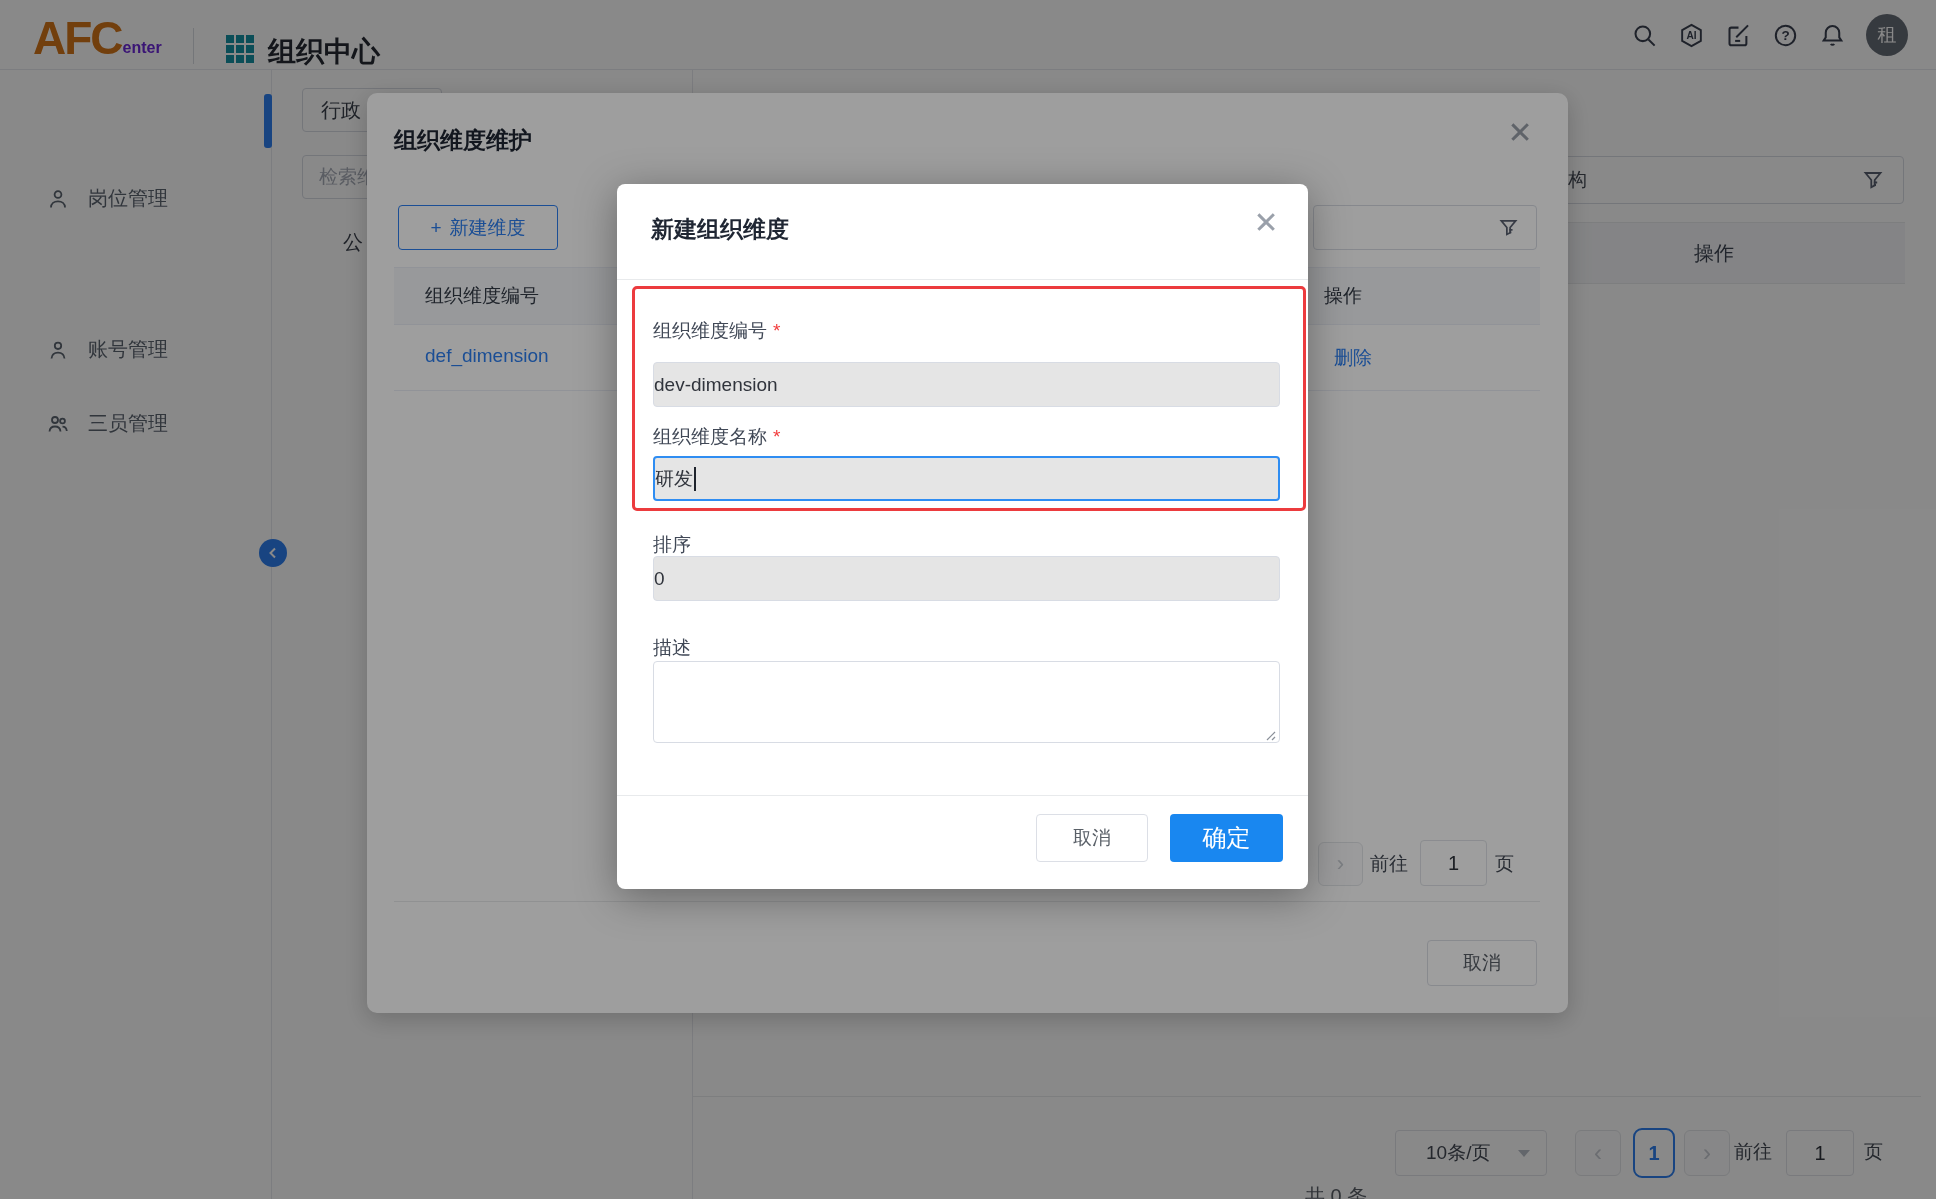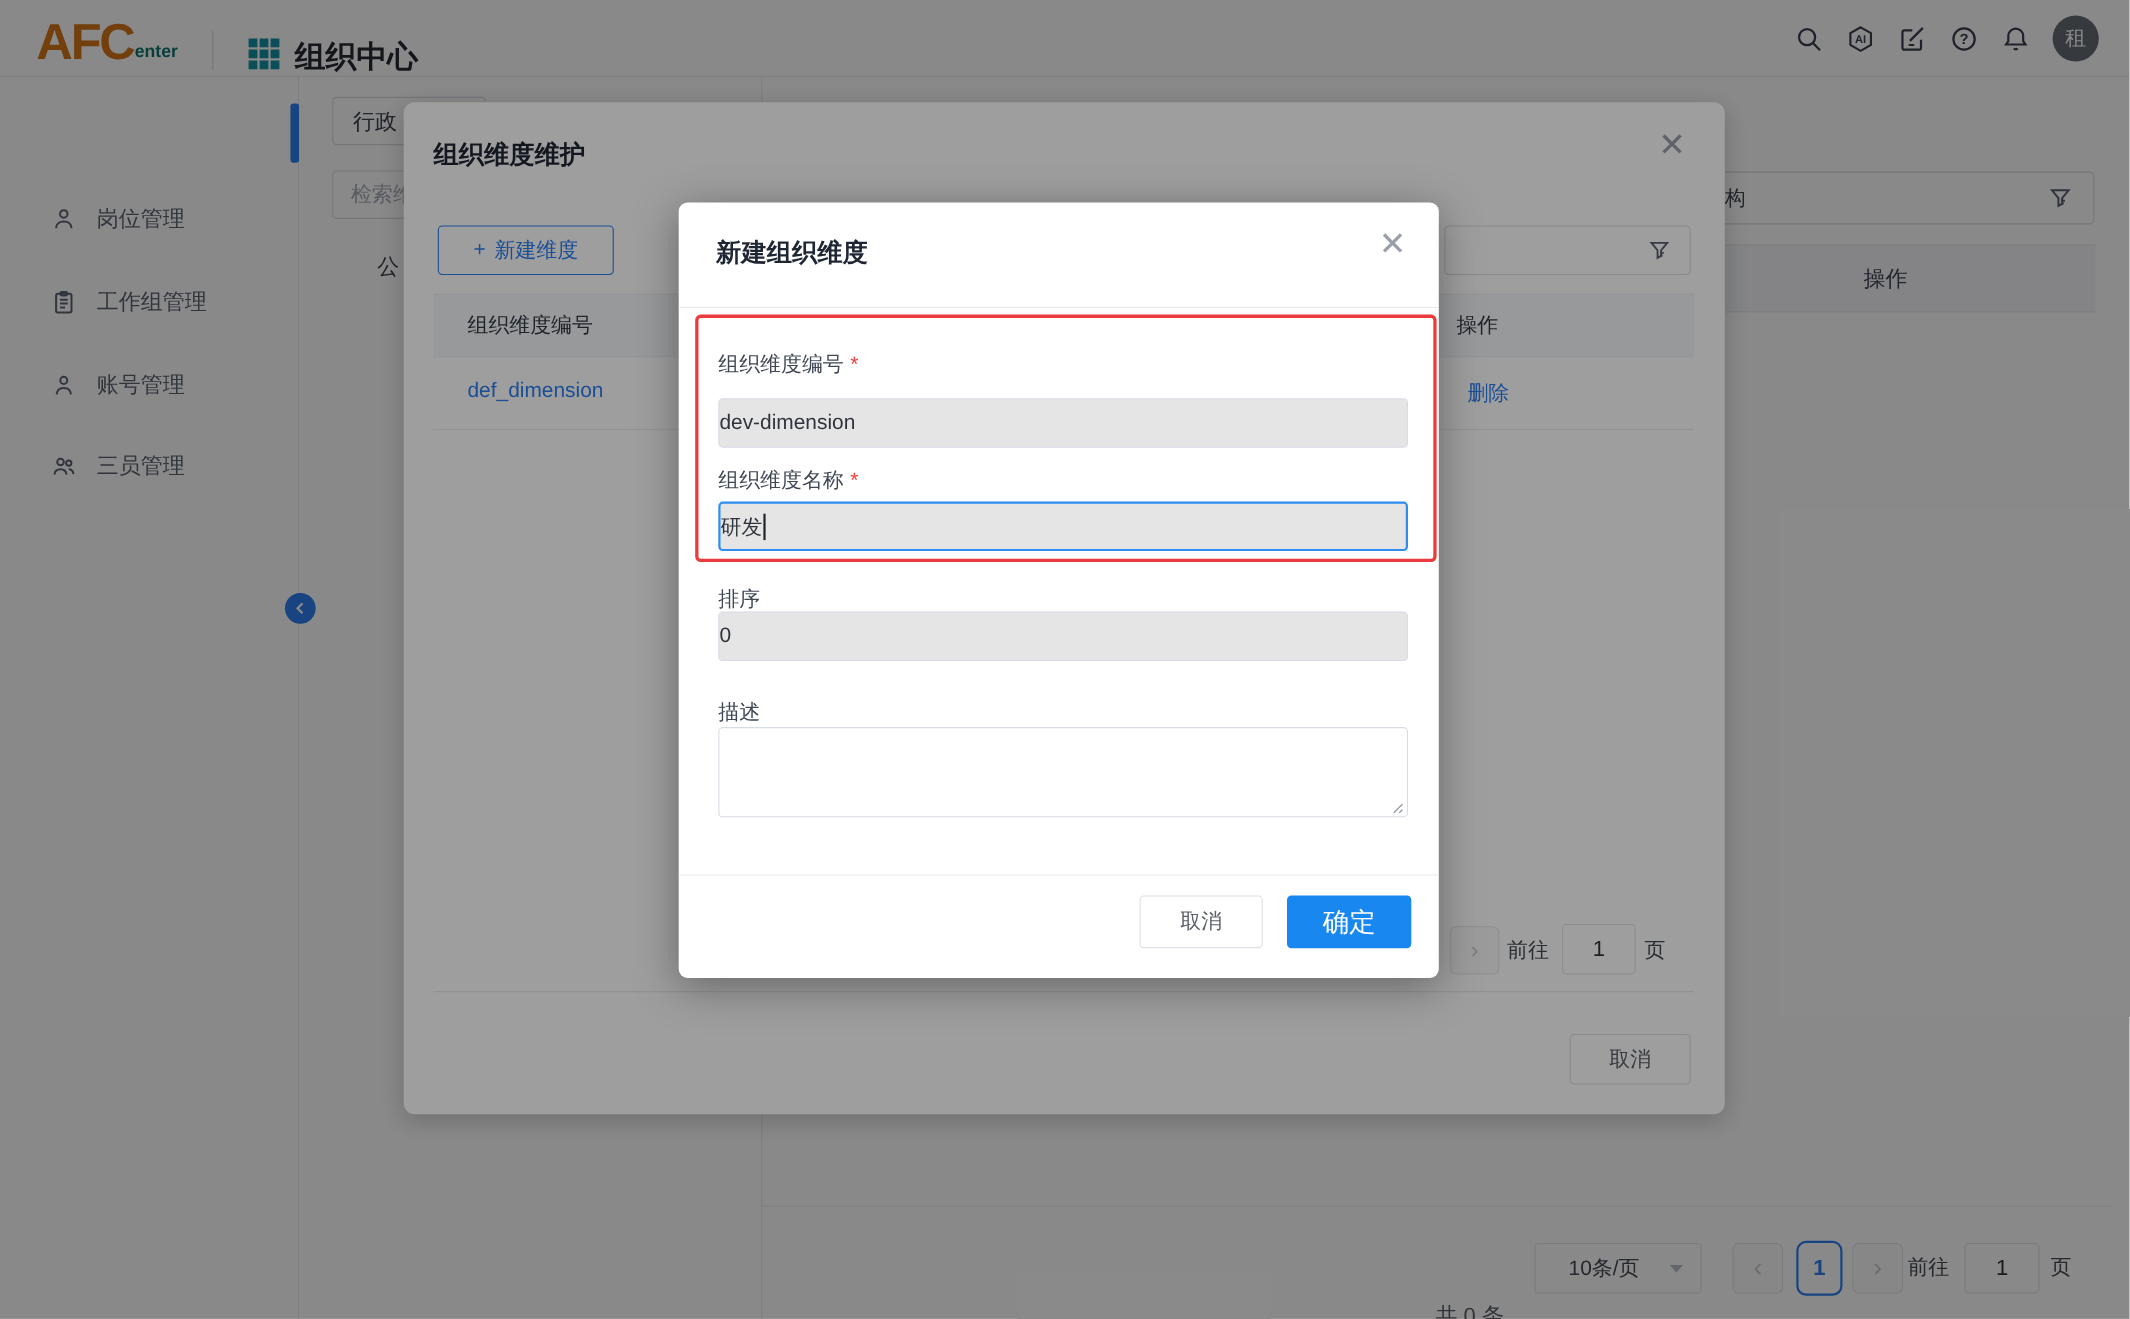--- a/index.html
+++ b/index.html
@@ -5,21 +5,21 @@
   * { margin:0; padding:0; box-sizing:border-box; }
   html,body { width:1936px; height:1199px; overflow:hidden; }
   body { font-family:"Liberation Sans","DejaVu Sans",sans-serif; background:#fff; position:relative; color:#3c424e; }
 
   
   #page { position:absolute; inset:0; background:#fff; z-index:1; }
 
   #header { position:absolute; left:0; top:0; width:1936px; height:70px; background:#fff; border-bottom:1px solid #e7e9ee; }
   .logo-wrap { position:absolute; left:33px; top:18px; display:flex; align-items:flex-end; }
   .logo-main { font-size:46px; line-height:40px; font-weight:800; letter-spacing:-2px; color:#d4761a; }
-  .logo-sub { font-size:16px; font-weight:700; color:#0f766e; margin-left:1px; margin-bottom:1px; }
+  .logo-sub { font-size:16px; font-weight:700; color:#6d28d9; margin-left:1px; margin-bottom:1px; }
   .hdr-divider { position:absolute; left:193px; top:28px; width:1px; height:36px; background:#d8dbe0; }
   .grid-icon { position:absolute; left:226px; top:35px; width:30px; height:30px; display:grid; grid-template-columns:repeat(3,8px); grid-template-rows:repeat(3,8px); gap:2px; }
   .grid-icon i { background:#1692a5; display:block; }
   .app-title { position:absolute; left:268px; top:33px; font-size:28px; font-weight:700; color:#262b33; }
   .hdr-icons { position:absolute; right:28px; top:0; height:70px; display:flex; align-items:center; gap:20px; }
   .hdr-ic { width:27px; height:27px; color:#3a4150; }
   .hdr-ic svg { width:100%; height:100%; display:block; }
   .avatar { width:42px; height:42px; border-radius:50%; background:#666c76; color:#fff; font-size:19px; display:flex; align-items:center; justify-content:center; }
 
   #sidebar { position:absolute; left:0; top:70px; width:272px; height:1129px; background:#fff; border-right:1px solid #e7e9ee; }
@@ -156,30 +156,20 @@
   <div id="sidebar">
     <div class="side-item" style="top:100px;">
       <span class="s-ic">
         <svg viewBox="0 0 24 24" fill="none" stroke="currentColor" stroke-width="1.8">
             <circle cx="12" cy="7.5" r="3.4"></circle>
             <path d="M5 20.5c0-4 3.1-6.2 7-6.2s7 2.2 7 6.2"></path>
           </svg>
       </span>
       <span>岗位管理</span>
     </div>
-    <div class="side-item" style="top:176px;">
-      <span class="s-ic">
-        <svg viewBox="0 0 24 24" fill="none" stroke="currentColor" stroke-width="1.8">
-            <rect x="5" y="4" width="14" height="17" rx="1.6"></rect>
-            <rect x="9" y="2.4" width="6" height="3.2" rx="1"></rect>
-            <path d="M8.6 9.5h7M8.6 13h7M8.6 16.5h4.5"></path>
-          </svg>
-      </span>
-      <span>工作组管理</span>
-    </div>
     <div class="side-item" style="top:251px;">
       <span class="s-ic">
         <svg viewBox="0 0 24 24" fill="none" stroke="currentColor" stroke-width="1.8">
             <circle cx="12" cy="7.8" r="3.2"></circle>
             <path d="M5.5 20.5c.4-3.8 3-5.8 6.5-5.8s6.1 2 6.5 5.8"></path>
           </svg>
       </span>
       <span>账号管理</span>
     </div>
     <div class="side-item" style="top:325px;">

